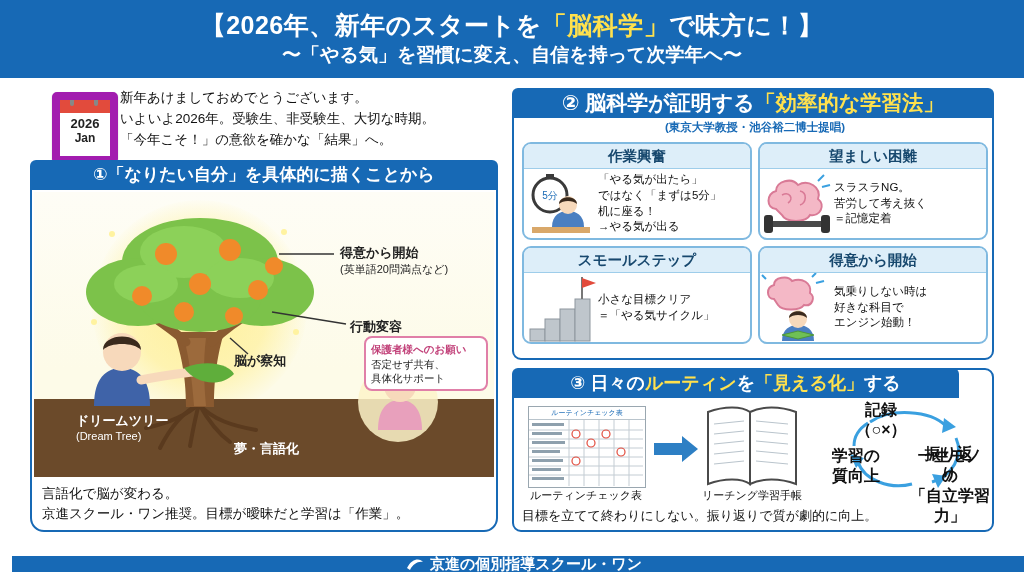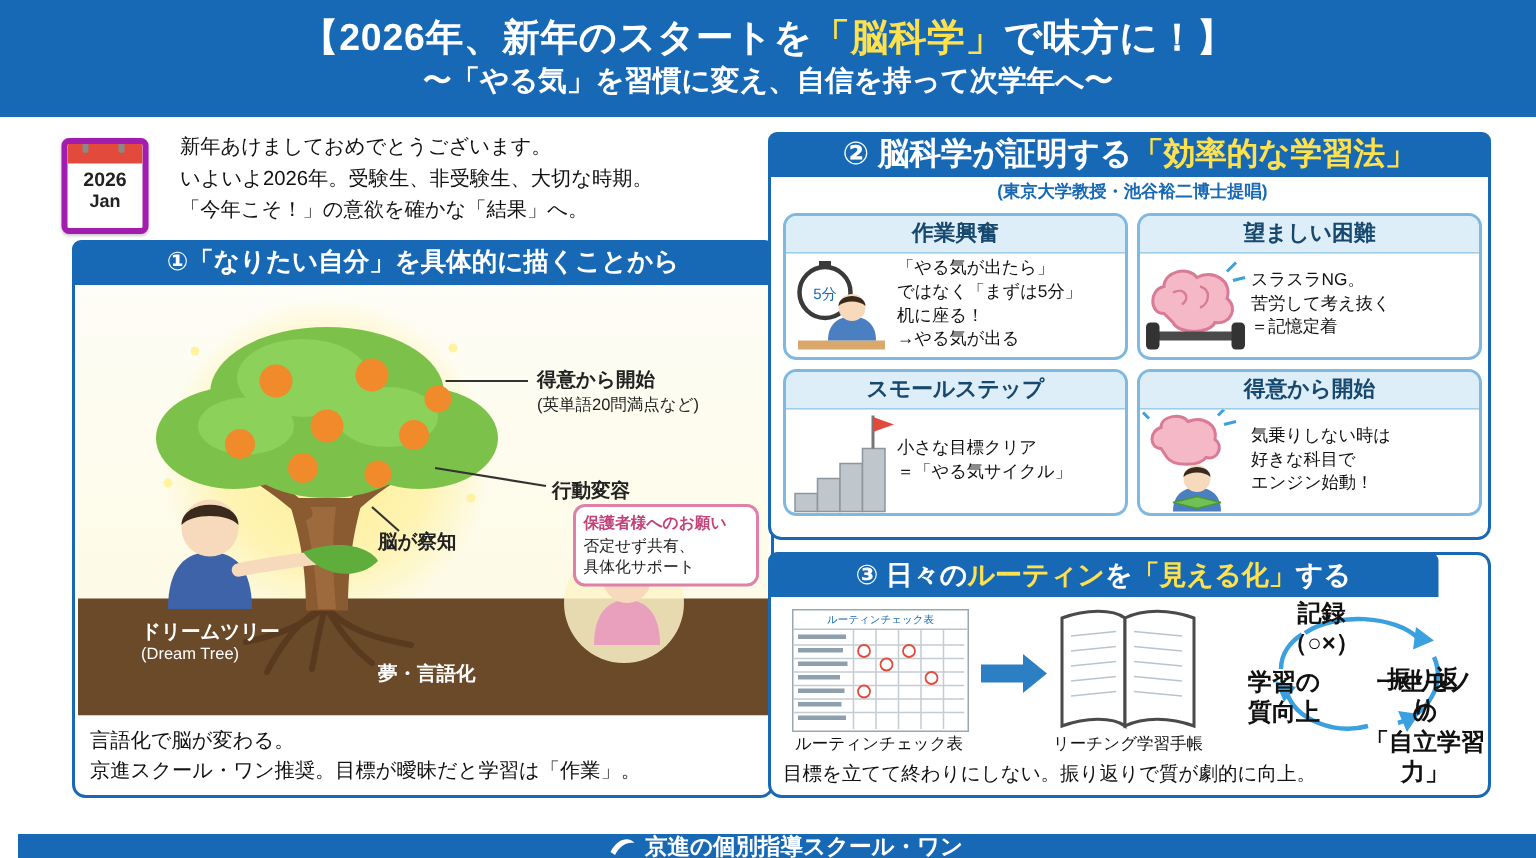--- a/index.html
+++ b/index.html
@@ -41,31 +41,31 @@
     text-align:center;
   }
 
   
   .note{
     position:absolute;left:30px;top:88px;width:468px;height:66px;
     font-size:13.5px;color:#111;line-height:1.55;
   }
   .note .lines{position:absolute;left:90px;top:0;}
   .cal{
-    position:absolute;left:41px;top:92px;width:50px;height:56px;
-    border:4px solid #a21caf;border-radius:5px;background:#fff;overflow:hidden;
+    position:absolute;left:52px;top:92px;width:50px;height:56px;
+    border:8px solid #a21caf;border-radius:5px;background:#fff;overflow:hidden;
     box-shadow:0 1px 2px rgba(0,0,0,.2);
   }
   .cal .top{height:13px;background:#e24b3c;}
   .cal .y{font-size:13px;font-weight:bold;text-align:center;margin-top:3px;color:#222;}
   .cal .m{font-size:12px;font-weight:bold;text-align:center;color:#222;}
   .cal .ring{position:absolute;top:-3px;width:4px;height:9px;background:#888;border-radius:2px;}
 
   
-  #sec1{left:48px;top:160px;width:468px;height:372px;border-width:2px;}
+  #sec1{left:30px;top:160px;width:468px;height:372px;border-width:2px;border-radius:14px;}
   #sec1 .t{
     position:absolute;left:-2px;top:-2px;width:468px;height:30px;font-size:17px;
     line-height:30px;
   }
   .treearea{
     position:absolute;left:2px;top:30px;width:460px;height:285px;
     background:linear-gradient(180deg,#fefdf6 0%,#fdfbe8 62%,#fdfbe8 62%,#fdfbe8 100%);
     overflow:hidden;
   }
   .ground{

